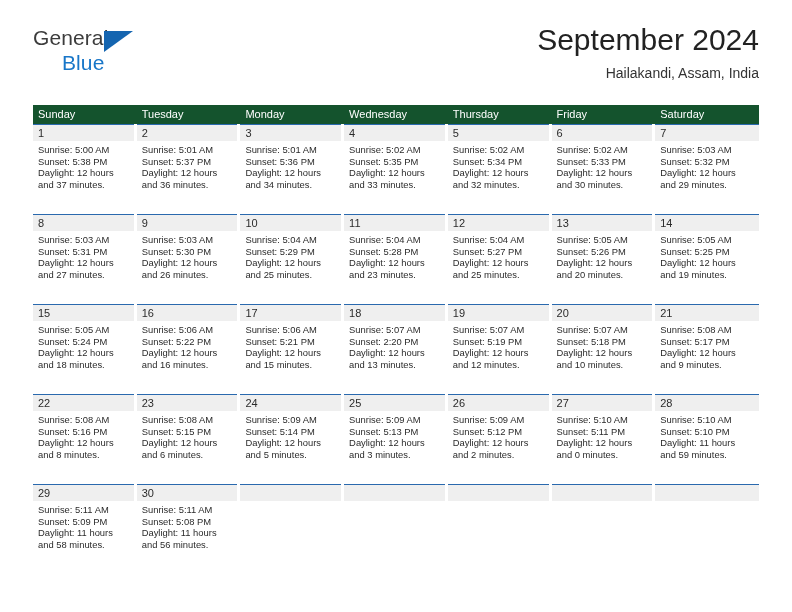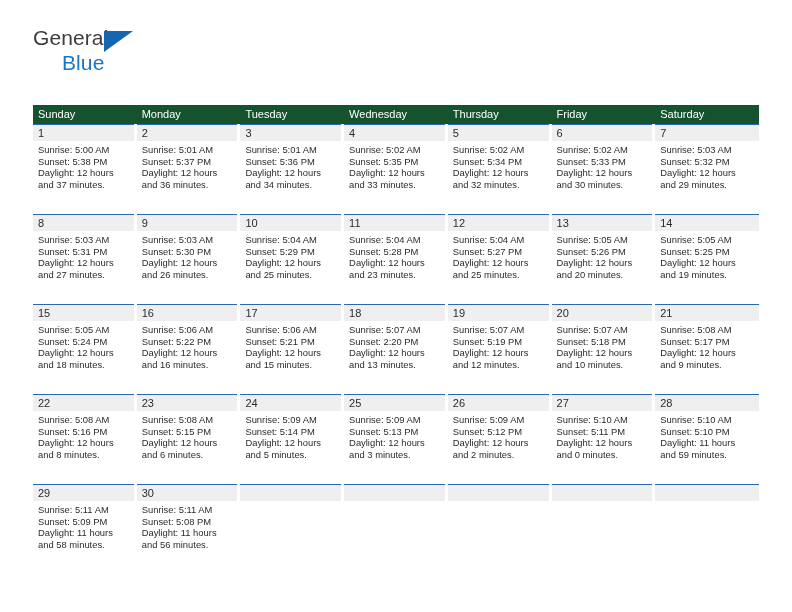--- a/index.html
+++ b/index.html
@@ -160,29 +160,33 @@
 <div class="page">
 
   <div class="header">
 
     <div class="brand">
       <span class="brand-general">General</span>
       <span class="brand-triangle"></span>
       <span class="brand-blue">Blue</span>
     </div>
 
+    <div class="title-block">
+      <div class="cal-title">September 2024</div>
+      <div class="cal-subtitle">Hailakandi, Assam, India</div>
+    </div>
 
   </div>
 
   <div class="calendar">
 
     <div class="dow-row">
       <div class="dow-cell">Sunday</div>
+      <div class="dow-cell">Tuesday</div>
       <div class="dow-cell">Monday</div>
-      <div class="dow-cell">Tuesday</div>
       <div class="dow-cell">Wednesday</div>
       <div class="dow-cell">Thursday</div>
       <div class="dow-cell">Friday</div>
       <div class="dow-cell last">Saturday</div>
     </div>
 
     <div class="week-row">
       <div class="day-cell">
           <div class="day-inner">
             <div class="day-num">1</div>

